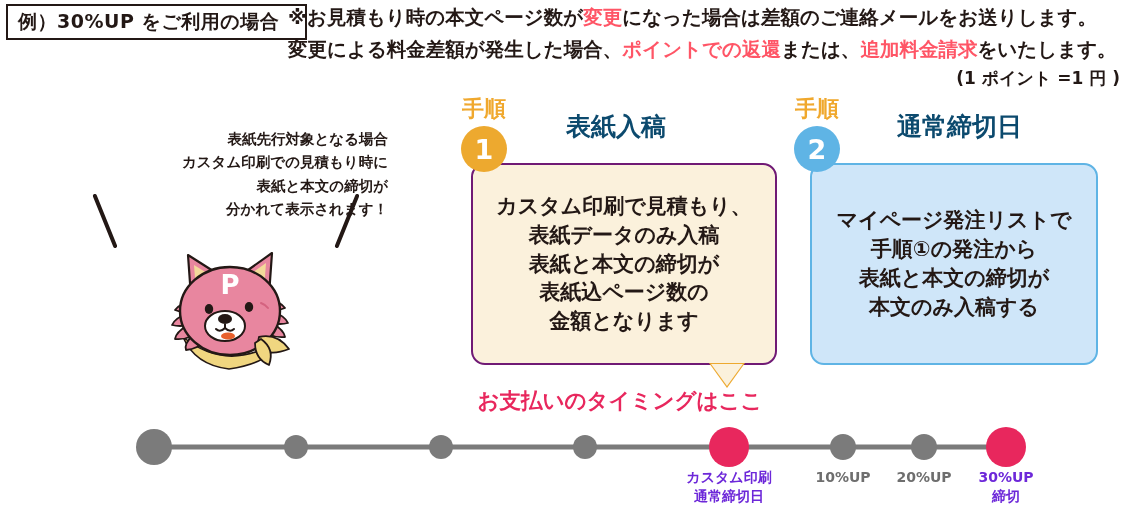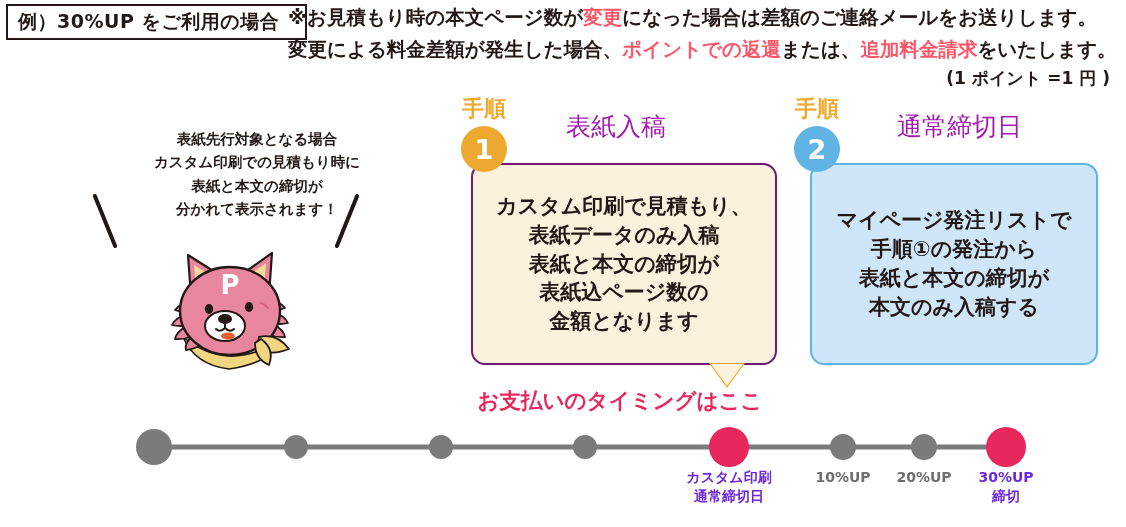--- a/index.html
+++ b/index.html
@@ -22,26 +22,26 @@
     letter-spacing:.5px;
     white-space:nowrap;
     line-height:1.1;
   }
   #notes{
     left:288px;top:2px;width:838px;
     color:#231815;font-size:19.5px;font-weight:bold;line-height:1.62;
   }
   #notes .red{color:#ff5566;}
   .note-line{white-space:nowrap;}
-  .note-line.right{text-align:right;padding-right:16px;font-size:17px;}
+  .note-line.right{text-align:right;padding-right:6px;font-size:17px;}
 
   
   #left-note{
-    left:112px;top:128px;width:290px;
-    text-align:center;color:#231815;
+    left:98px;top:128px;width:290px;
+    text-align:right;color:#231815;
     font-size:14.5px;font-weight:bold;line-height:1.62;
   }
   .slash{
     font-size:0;
   }
   #slash-left,#slash-right{
     width:4px;height:58px;background:#231815;border-radius:2px;
   }
   #slash-left{left:103px;top:192px;transform:rotate(-22deg);}
   #slash-right{left:345px;top:192px;transform:rotate(22deg);}
@@ -55,21 +55,21 @@
   }
   .step-circle{
     width:46px;height:46px;border-radius:50%;
     color:#fff;font-size:27px;font-weight:bold;
     display:flex;align-items:center;justify-content:center;
     z-index:5;
   }
   .step-circle.orange{background:#eda92f;}
   .step-circle.blue{background:#5fb4e5;}
   .step-title{
-    font-size:25px;font-weight:normal;color:#a21caf;
+    font-size:25px;font-weight:bold;color:#0c4a6e;
     white-space:nowrap;
   }
 
   
   .balloon{
     border-radius:14px;
     box-sizing:border-box;
     display:flex;align-items:center;justify-content:center;
     text-align:center;
     font-size:21px;font-weight:bold;color:#231815;

